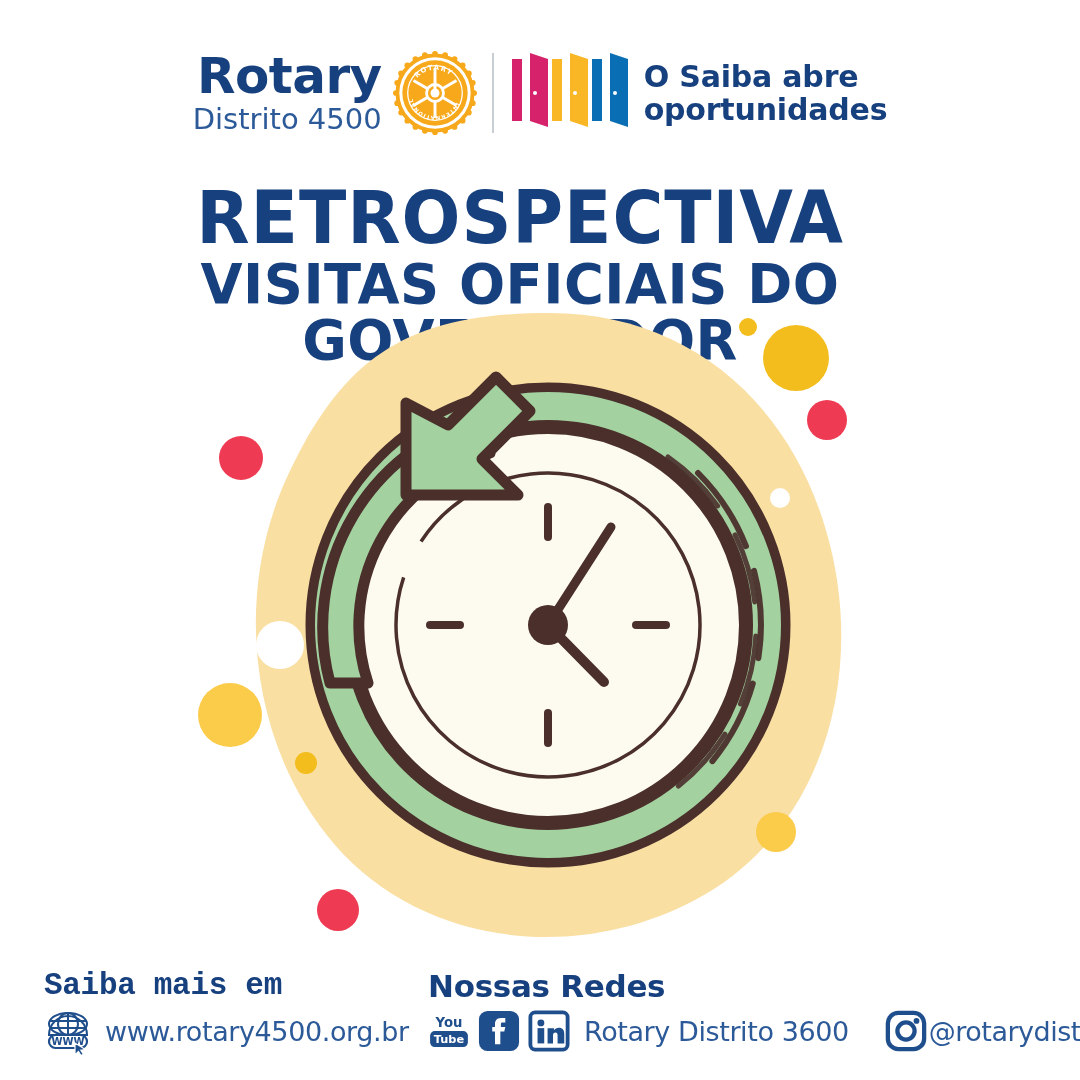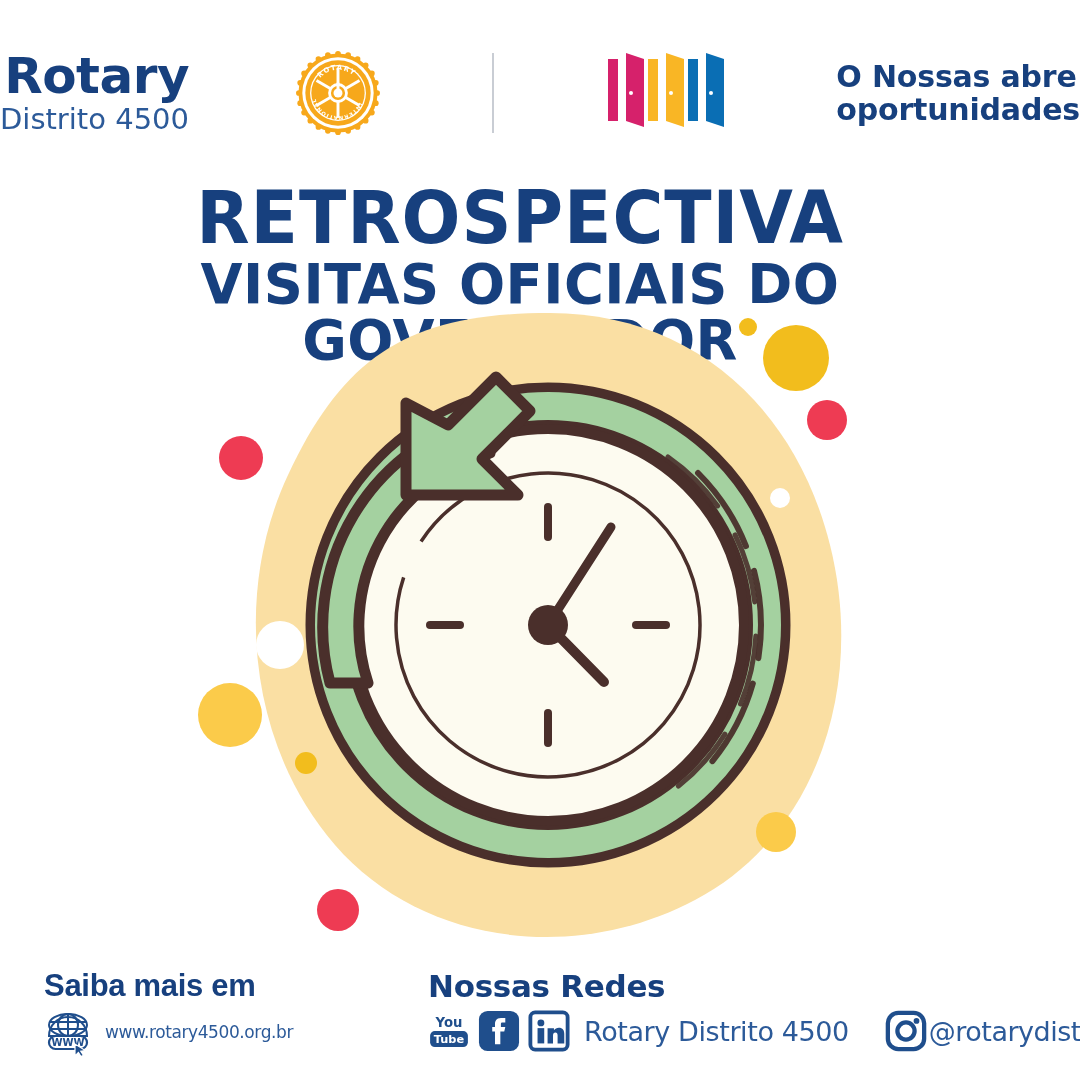--- a/index.html
+++ b/index.html
@@ -21,21 +21,21 @@
 
   
   #header-logo-lockup {
     position: absolute;
     left: 0;
     top: 34px;
     width: 1080px;
     height: 118px;
     display: flex;
     align-items: center;
-    justify-content: space-between;
+    justify-content: center;
     gap: 0px;
   }
   #rotary-wordmark-block {
     display: flex;
     flex-direction: column;
     align-items: flex-end;
     justify-content: center;
     line-height: 1;
     padding-right: 10px;
   }
@@ -124,38 +124,38 @@
     top: 960px;
     width: 1080px;
     height: 120px;
   }
   #learn-more-group {
     position: absolute;
     left: 44px;
     top: 8px;
   }
   #learn-more-heading {
-    font-family: Liberation Sans, sans-serif;
+    font-family: Liberation Mono, monospace;
     font-weight: bold;
     font-size: 31px;
     color: #17407E;
     letter-spacing: -0.3px;
     display: block;
     margin-bottom: 4px;
   }
   #website-row {
     display: flex;
     align-items: center;
     gap: 13px;
   }
   #globe-www-icon { width: 48px; height: 48px; display:block; }
   #website-url {
     font-family: "DejaVu Sans", sans-serif;
     font-weight: 400;
-    font-size: 17px;
+    font-size: 27px;
     color: #2C5A99;
     letter-spacing: -0.4px;
   }
 
   #social-group {
     position: absolute;
     left: 428px;
     top: 8px;
     right: 20px;
   }
@@ -287,21 +287,21 @@
         <circle cx="65" cy="40" r="2" fill="#ffffff"></circle>
 
         <path d="M82 6 h10 v62 h-10 z" fill="#0A6EB4"></path>
         <path d="M92 6 h8 v58 h-8 z" fill="#ffffff"></path>
         <path d="M100 0 l18 6 v68 l-18 -6 z" fill="#0A6EB4"></path>
         <circle cx="105" cy="40" r="2" fill="#ffffff"></circle>
       </svg>
     </span>
 
     <div id="tagline-block">
-      <span class="tagline-line">O Nossas abre</span>
+      <span class="tagline-line">O Saiba abre</span>
       <span class="tagline-line">oportunidades</span>
     </div>
   </div>
 
   <div id="title-block">
     <span id="title-main">RETROSPECTIVA</span>
     <span id="title-sub">VISITAS OFICIAIS DO GOVERNADOR</span>
   </div>
 
   <div id="illustration">
@@ -431,21 +431,21 @@
         <span>
           <svg id="linkedin-icon" class="social-icon" viewBox="0 0 44 44" xmlns="http://www.w3.org/2000/svg">
             <rect x="2.5" y="2.5" width="39" height="39" rx="5" fill="#ffffff" stroke="#1F4E8C" stroke-width="4"></rect>
             <circle cx="13.5" cy="13.5" r="3.6" fill="#1F4E8C"></circle>
             <rect x="10" y="19" width="7" height="16" fill="#1F4E8C"></rect>
             <path d="M20.5 19 h6.7 v2.2 c1.1 -1.7 3 -2.6 5.1 -2.6 c4 0 5.7 2.5 5.7 6.6 V35 h-7 v-8.4
                      c0 -1.9 -0.7 -3 -2.3 -3 c-1.6 0 -2.5 1.1 -2.5 3 V35 h-5.7 z" fill="#1F4E8C"></path>
           </svg>
         </span>
 
-        <span id="social-handle-name">Rotary Distrito 4500</span>
+        <span id="social-handle-name">Rotary Distrito 3600</span>
 
         <span>
           <svg id="instagram-icon" class="social-icon" viewBox="0 0 44 44" xmlns="http://www.w3.org/2000/svg">
             <rect x="3" y="3" width="38" height="38" rx="11" fill="none" stroke="#1F4E8C" stroke-width="4.5"></rect>
             <circle cx="22" cy="22" r="9" fill="none" stroke="#1F4E8C" stroke-width="4.5"></circle>
             <circle cx="33" cy="11.5" r="3" fill="#1F4E8C"></circle>
           </svg>
         </span>
 
         <span id="instagram-handle">@rotarydistrito4500oficial</span>

